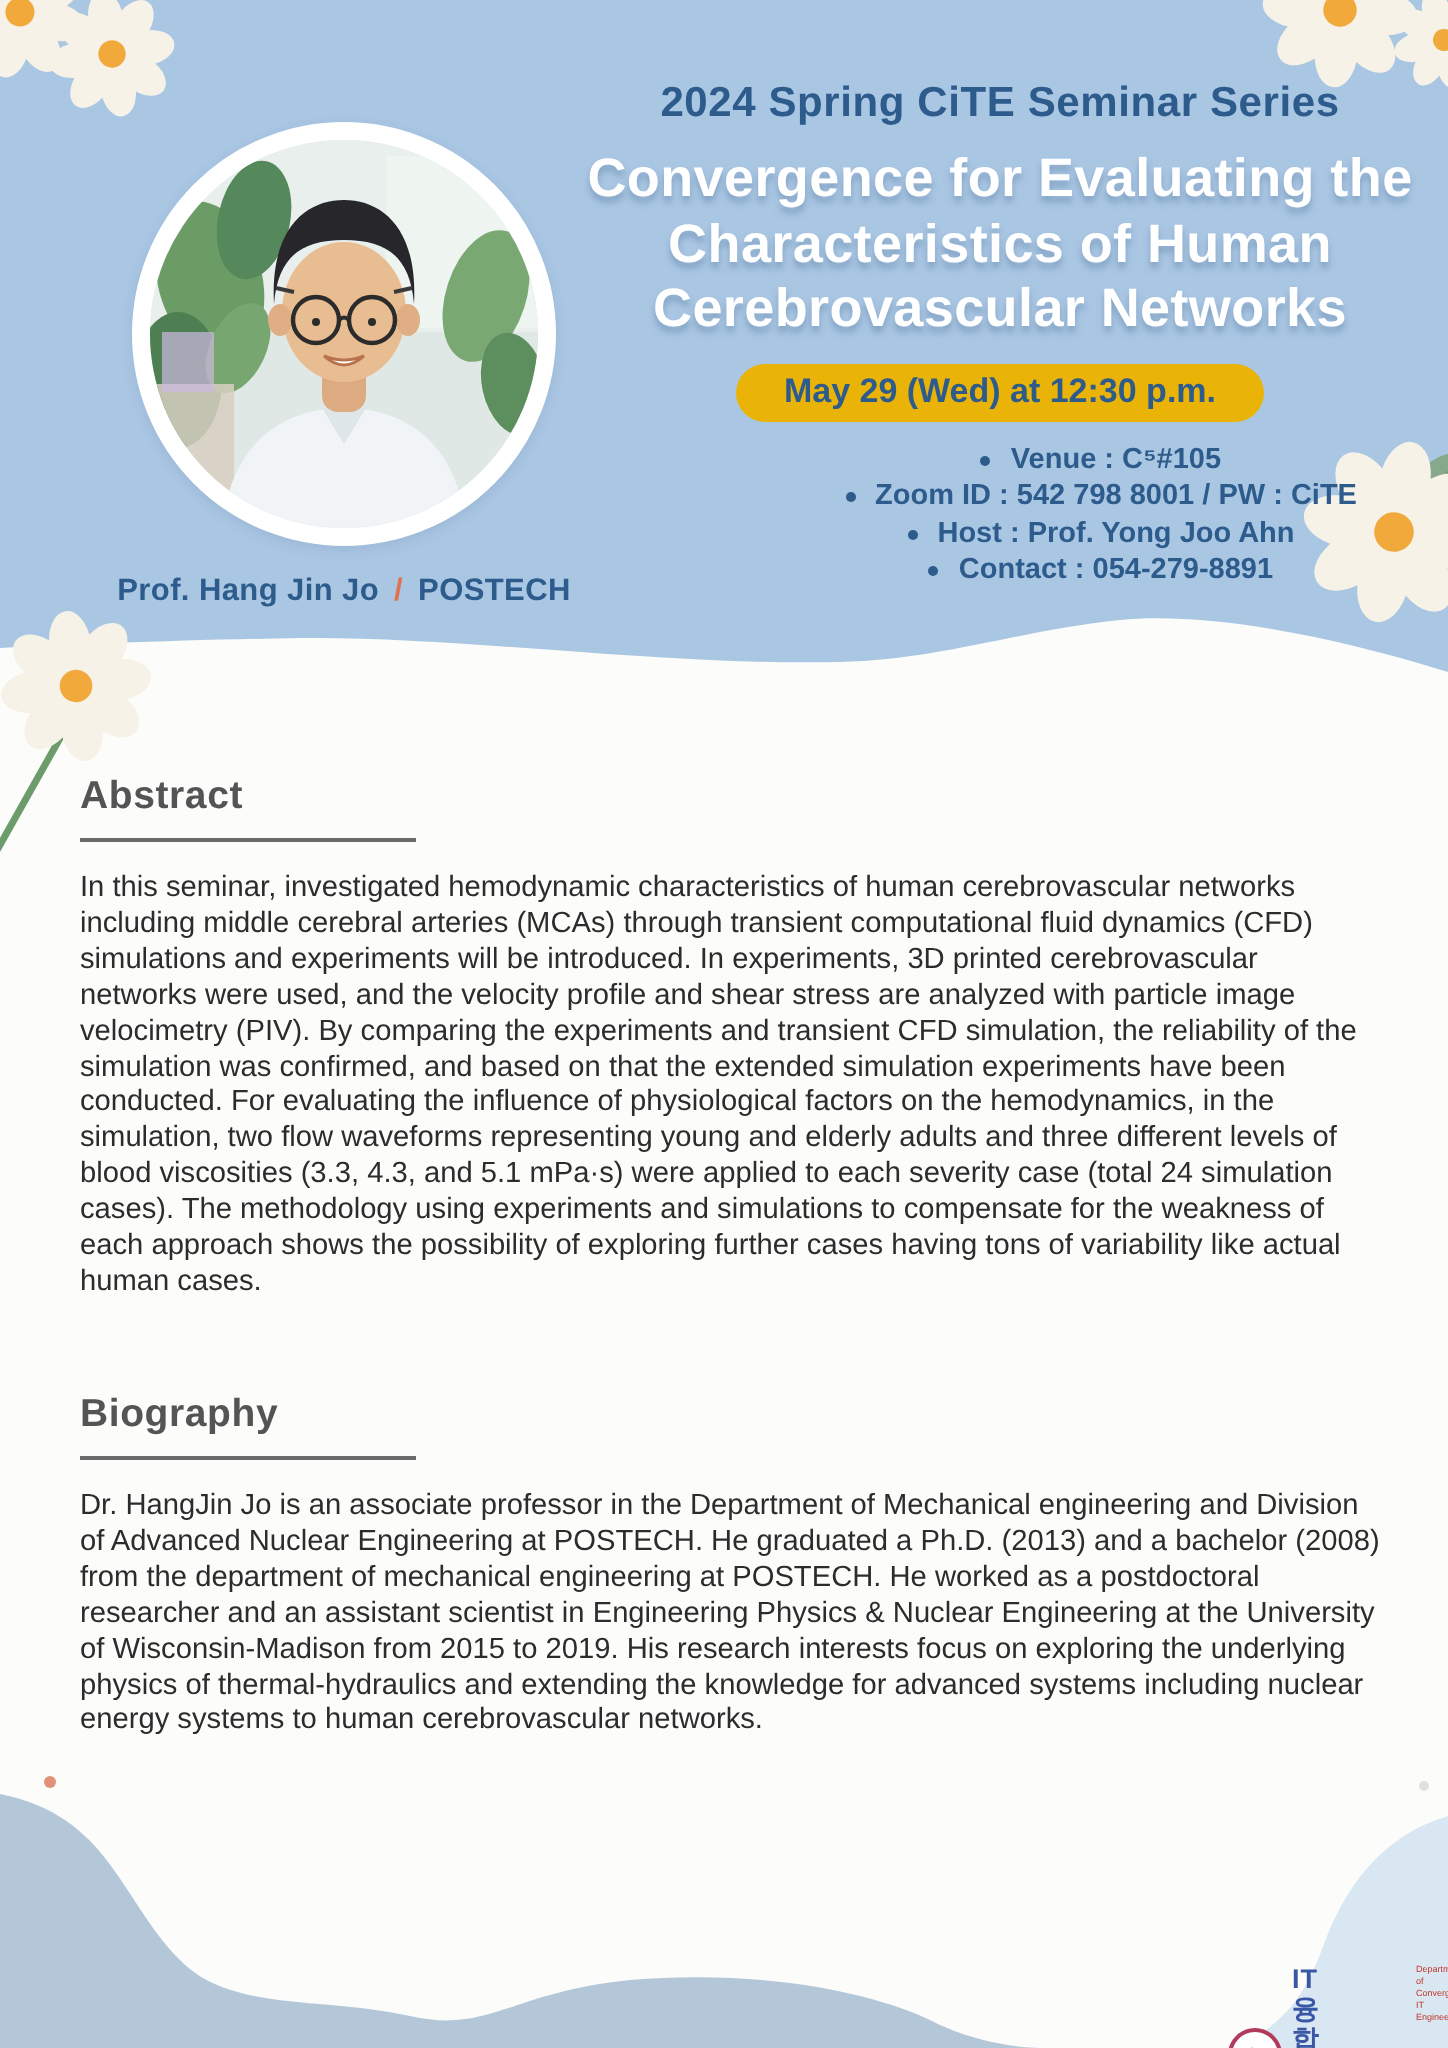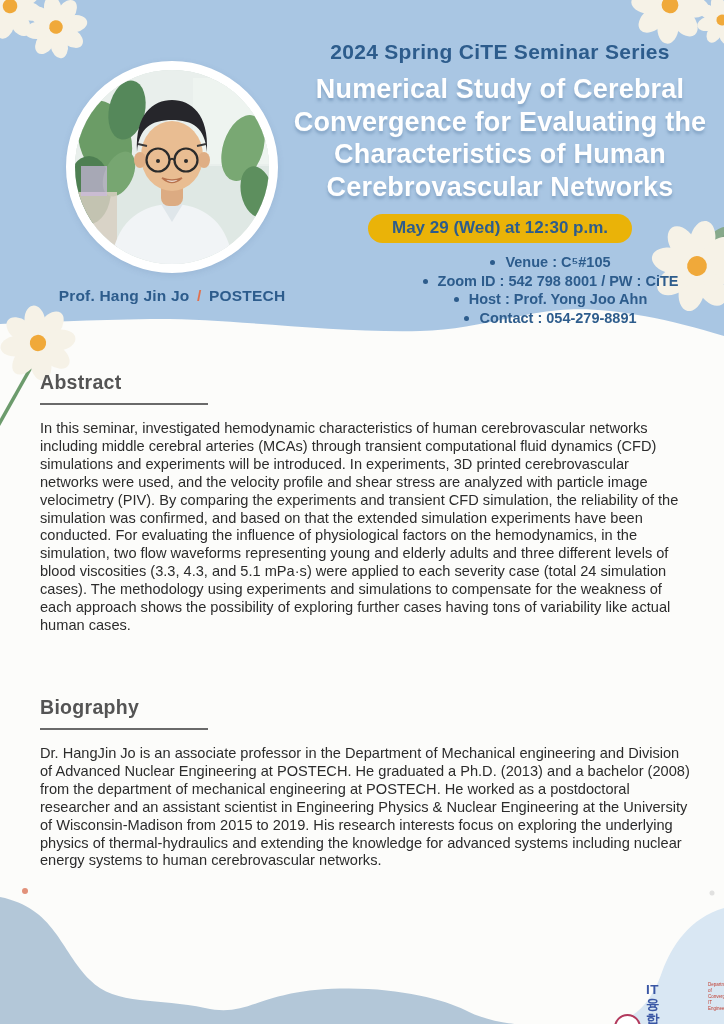--- a/index.html
+++ b/index.html
@@ -40,21 +40,21 @@
     font-size:17px; font-weight:bold;
     padding:4px 24px 5px 24px; border-radius:20px;
   }
   .details { list-style:none; margin:10px 0 0 101px; text-align:left; }
   .details li { display:flex; font-size:14.5px; font-weight:bold; color:#2d5c8c; line-height:18.5px;justify-content:center; }
   .details .dot { width:5px; height:5px; border-radius:50%; background:#2d5c8c; margin:7px 10px 0 0; flex:0 0 auto; }
   .email { margin:1px 0 0 178px; text-align:left; font-size:14.5px; font-weight:bold; color:#2d5c8c; }
 
   
   .section { position:absolute; left:40px; width:650px; z-index:2; }
-  .section-abstract { top:371px; }
+  .section-abstract { top:387px; }
   .section-bio { top:696px; }
   .section h2 { font-size:19.5px; color:#545454; letter-spacing:0.3px; }
   .section .rule { width:168px; height:2px; background:#6a6a6a; margin:9px 0 15px 0; }
   .section p { font-size:14.6px; line-height:17.9px; color:#2c2c2c; }
 
   
   .logo { position:absolute; left:614px; top:982px; z-index:2; display:flex; align-items:center; }
   .logo-circle {
     width:27px; height:27px; border-radius:50%;
     background:#ffffff; border:2.5px solid #b23a5d;
@@ -146,21 +146,20 @@
 
 <div class="speaker-line">
   <span>Prof. Hang Jin Jo</span>
   <span class="sep">/</span>
   <span>POSTECH</span>
 </div>
 
 <div class="hero-right">
   <div class="series-title">2024 Spring CiTE Seminar Series</div>
   <div class="main-title">
-    <div>Numerical Study of Cerebral</div>
     <div>Convergence for Evaluating the</div>
     <div>Characteristics of Human</div>
     <div>Cerebrovascular Networks</div>
   </div>
   <div>
     <span class="date-pill">May 29 (Wed) at 12:30 p.m.</span>
   </div>
   <ul class="details">
     <li>
         <span class="dot"></span>

